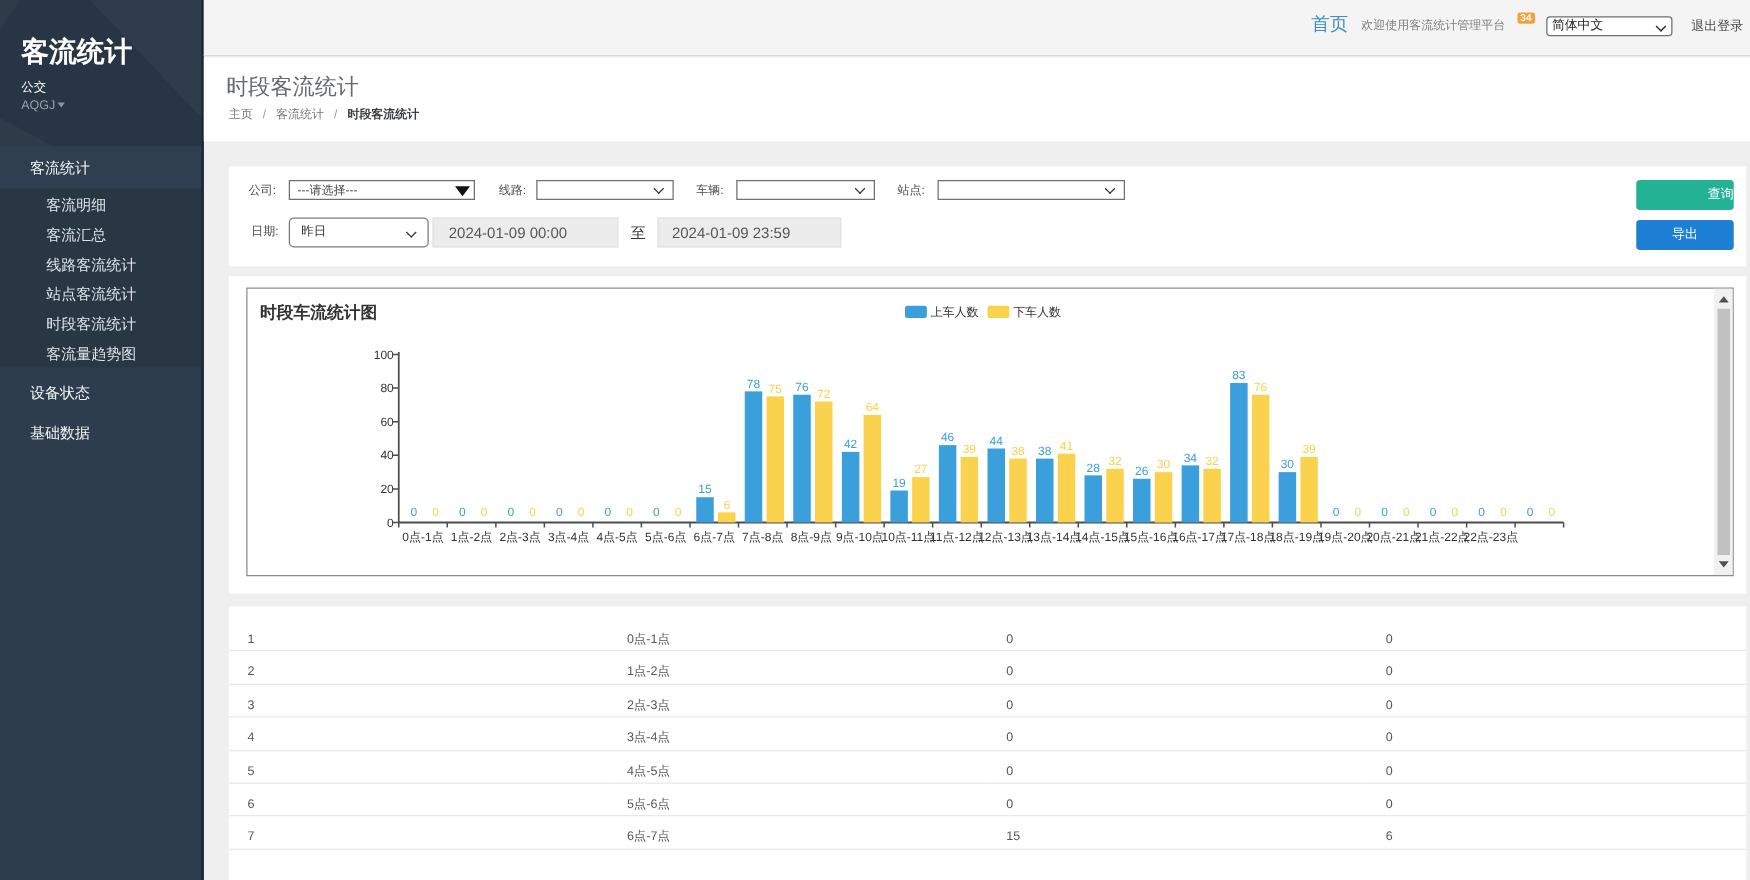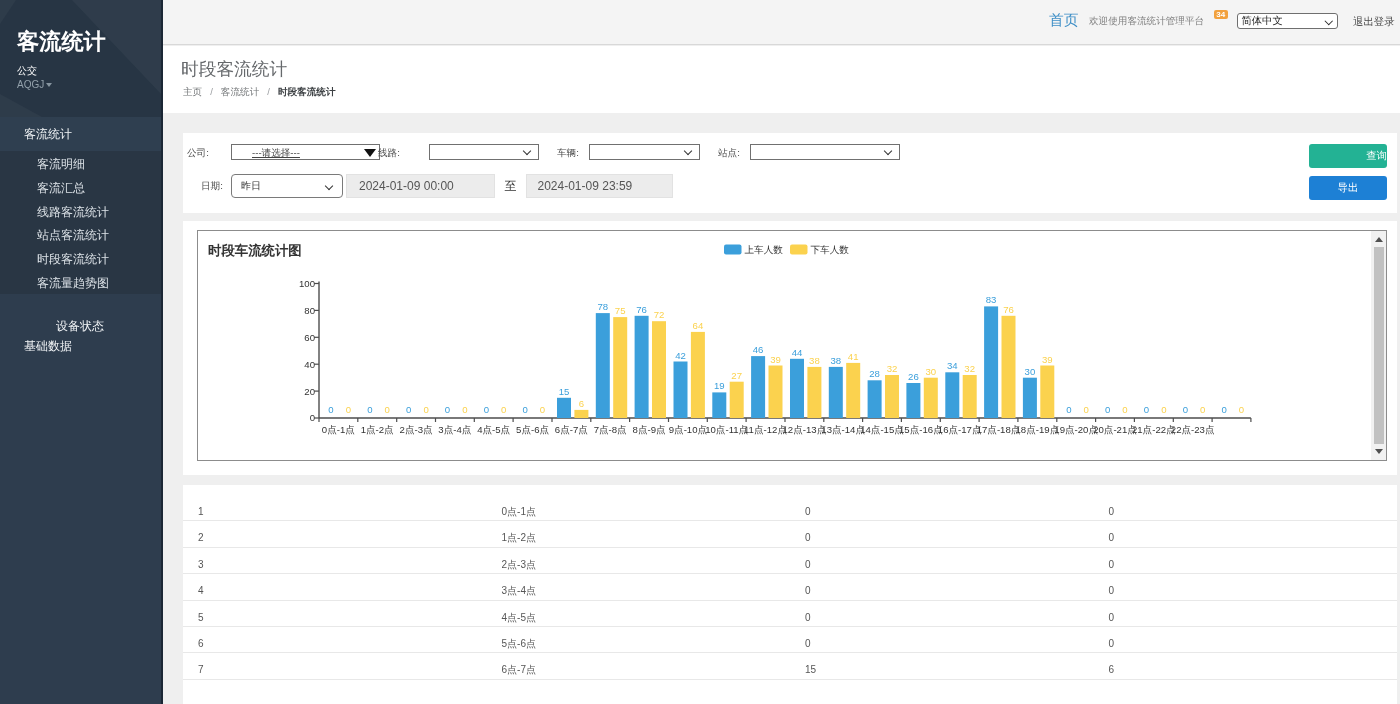--- a/index.html
+++ b/index.html
@@ -12,40 +12,40 @@
 .logo-area .f2 { position:absolute; left:0; top:0; width:161px; height:117px; background:rgba(255,255,255,0.034); clip-path:polygon(0px 94px,42px 117px,0px 117px); }
 .logo-area .f3 { position:absolute; left:0; top:0; width:161px; height:117px; background:rgba(255,255,255,0.035); clip-path:polygon(0px 0px,16px 0px,0px 24px); }
 .logo-title { position:absolute; left:17px; top:29.5px; font-size:22.2px; line-height:24px; font-weight:bold; color:#fff; }
 .logo-sub1 { position:absolute; left:17px; top:65px; font-size:10px; line-height:11px; font-weight:normal; color:#fff; }
 .logo-sub2 { position:absolute; left:17px; top:79px; font-size:10px; line-height:11px; color:#93a1ab; }
 .logo-sub2 .caret { display:inline-block; margin-left:2px; vertical-align:1.5px; border-left:3.5px solid transparent; border-right:3.5px solid transparent; border-top:4.5px solid #8795a0; }
 .menu-head { position:absolute; left:0; width:161px; height:33.8px; line-height:33.8px; color:#f2f5f7; font-size:12px; padding-left:24px; }
 .mh1 { top:117px; height:34px; line-height:34px; background:#2f3f50; }
 .submenu { position:absolute; left:0; top:151px; width:161px; height:143.4px; background:#293644; }
 .submenu div { height:23.9px; line-height:23.9px; position:relative; top:1.8px; padding-left:37px; color:#dde3e8; font-size:12px; }
-.mh2 { top:310px;margin-left:32px; }
+.mh2 { top:298px; }
 .mh3 { top:330px; }
 .header { position:absolute; left:163px; top:0; width:1305px; height:45px; background:#f4f4f4; border-bottom:1px solid #d8d8d8; }
 .hd-home { position:absolute; left:886px; top:12.5px; font-size:14.8px; line-height:15px; color:#3d8ec6; }
 .hd-welcome { position:absolute; left:926px; top:16px; font-size:9.6px; line-height:10px; color:#808080; }
 .hd-badge { position:absolute; left:1050.5px; top:9.5px; background:#f2a13e; color:#fff; font-size:8px; line-height:7.5px; font-weight:bold; padding:1px 2.8px; border-radius:2px; }
 .hd-select { position:absolute; left:1074px; top:13px; width:101px; height:16px; border:1px solid #6f6f6f; border-radius:3px; background:#fff; font-size:10.3px; color:#222; line-height:14px; padding-left:3.5px; }
 .hd-select .arr { position:absolute; right:6px; top:4px; width:5.5px; height:5.5px; border-right:1.5px solid #222; border-bottom:1.5px solid #222; transform:rotate(45deg); }
 .hd-logout { position:absolute; left:1190px; top:16px; font-size:10.4px; line-height:11px; color:#4a4a4a; }
 .head-band { position:absolute; left:163px; top:46px; width:1237px; height:67px; background:#fff; }
 .pg-title { position:absolute; left:181px; top:60px; font-size:17.7px; line-height:19px; color:#66696c; }
 .crumb { position:absolute; left:183px; top:87px; font-size:9.6px; line-height:10px; color:#747779; }
 .crumb b { color:#3d4144; }
 .crumb .sep { color:#9a9da0; padding:0 8px; }
 .panel { position:absolute; background:#fff; left:183px; width:1214px; }
 .p-filter { top:133px; height:80px; }
 .p-chart { top:221px; height:254px; }
 .p-table { top:485px; height:219px; }
 .flabel { position:absolute; font-size:9.6px; line-height:10px; color:#4a4a4a; }
-.msel { position:absolute; top:143.8px; height:16.4px; border:1px solid #707070; background:#fff; font-size:9.6px; color:#444; line-height:15px; padding-left:20px;text-decoration:underline; }
+.msel { position:absolute; top:143.8px; height:16.4px; border:1px solid #707070; background:#fff; font-size:9.6px; color:#444; line-height:15px; padding-left:6px; }
 .msel .tri { position:absolute; right:3px; top:4.5px; border-left:6.5px solid transparent; border-right:6.5px solid transparent; border-top:8px solid #111; }
 .msel .chev, .dsel .chev { position:absolute; width:6px; height:6px; border-right:1.5px solid #333; border-bottom:1.5px solid #333; transform:rotate(45deg); }
 .msel .chev { right:8px; top:3.5px; }
 .dsel { position:absolute; top:174px; height:24px; border:1px solid #7a7a7a; border-radius:4px; background:#fff; font-size:10px; color:#333; line-height:22px; padding-left:9px; }
 .dsel .chev { right:10px; top:7.5px; }
 .dinput { position:absolute; top:174px; height:24px; background:#ececec; border:1px solid #e2e2e2; font-size:12px; color:#555; line-height:22px; }
 .zhi { position:absolute; top:174px; left:495px; width:31px; height:24px; background:#fff; text-align:center; font-size:12px; color:#333; line-height:24px; }
 .btn { position:absolute; left:1309px; width:78px; height:24px; border-radius:3px; color:#fff; font-size:10.4px; text-align:center; line-height:24px; }
 .b-query { top:144px; background:#23b294;text-align:right; }
 .b-export { top:176px; background:#1d80d5; }
@@ -88,23 +88,23 @@
   <div class="hd-badge">34</div>
   <div class="hd-select">简体中文<span class="arr"></span></div>
   <div class="hd-logout">退出登录</div>
 </div>
 <div class="head-band"></div>
 <div class="pg-title">时段客流统计</div>
 <div class="crumb">主页<span class="sep">/</span>客流统计<span class="sep">/</span><b>时段客流统计</b></div>
 <div class="panel p-filter"></div>
 <div class="panel p-chart"></div>
 <div class="panel p-table"></div>
-<div class="flabel" style="left:187px;top:148px;">公司:</div>
+<div class="flabel" style="left:199px;top:148px;">公司:</div>
 <div class="msel" style="left:231px;width:149px;">---请选择---<span class="tri"></span></div>
-<div class="flabel" style="left:378px;top:148px;">线路:</div>
+<div class="flabel" style="left:399px;top:148px;">线路:</div>
 <div class="msel" style="left:429px;width:110px;">
     <span class="chev"></span>
   </div>
 <div class="flabel" style="left:557px;top:148px;">车辆:</div>
 <div class="msel" style="left:589px;width:111px;">
     <span class="chev"></span>
   </div>
 <div class="flabel" style="left:718px;top:148px;">站点:</div>
 <div class="msel" style="left:750px;width:150px;">
     <span class="chev"></span>

